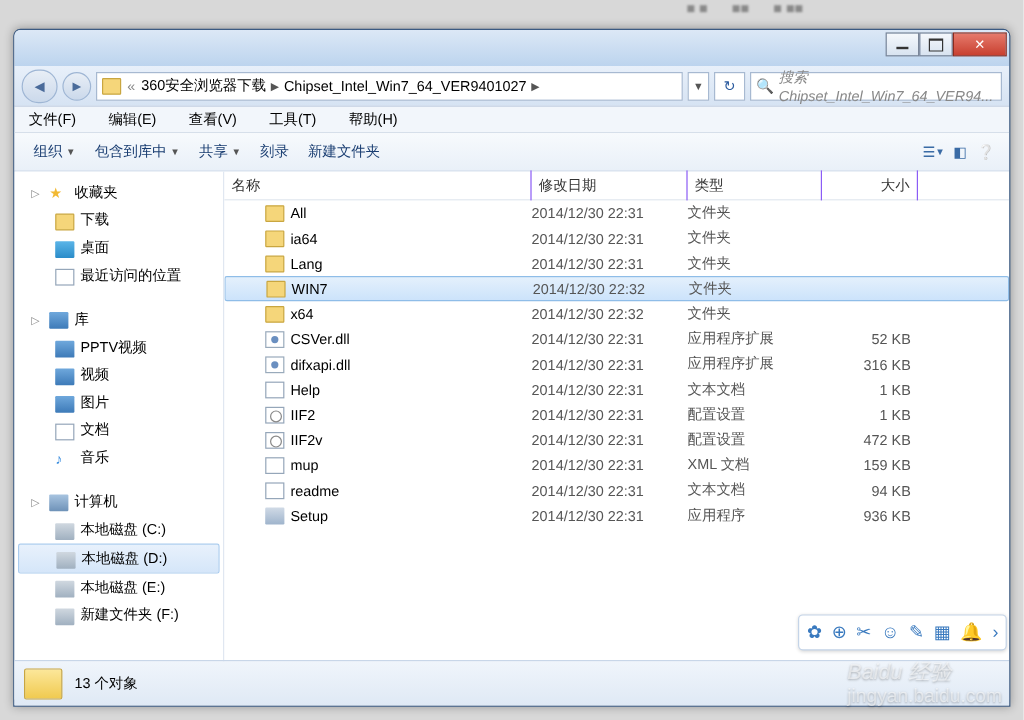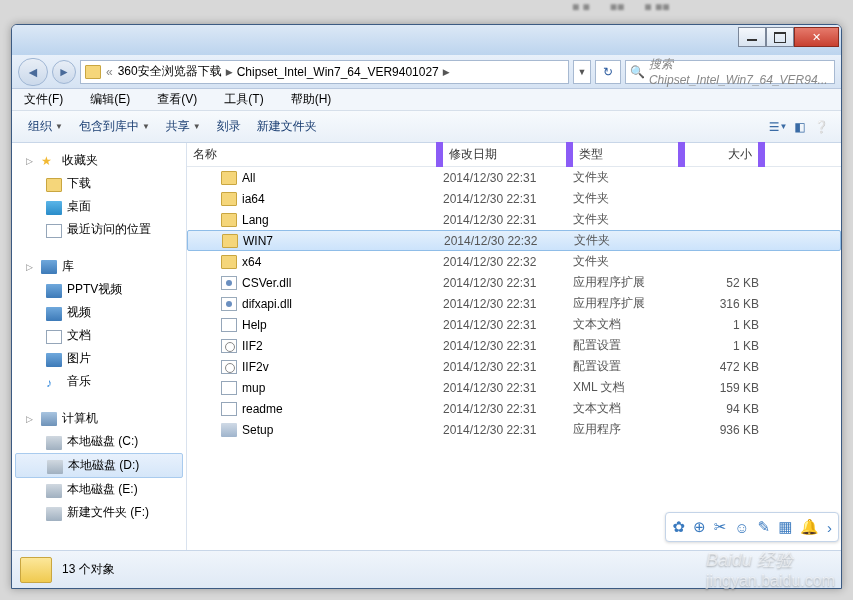--- a/index.html
+++ b/index.html
@@ -47,21 +47,21 @@
 .ic-fold{background:#f5d67a;border:1px solid #c9a640;border-radius:1px;}
 .ic-lib{background:linear-gradient(#6fa8dc,#3d7ab8);border-radius:1px;}
 .ic-comp{background:linear-gradient(#a8c4e0,#6e92b8);border-radius:1px;}
 .ic-drive{background:linear-gradient(#d0d8e0,#a0b0c0);border-radius:1px;}
 .ic-desk{background:linear-gradient(#5bb5e8,#2a8cc9);border-radius:1px;}
 .ic-doc{background:#fff;border:1px solid #95a6b9;}
 .ic-music{color:#3a8dde;}
 
 .filepane{flex:1;background:#fff;display:flex;flex-direction:column;}
 .colhead{display:flex;height:24px;border-bottom:1px solid #e2e8ef;font-size:12px;color:#333;align-items:center;}
-.colhead>div{padding:4px 6px;border-right:7px solid #8b5cf6;}
+.colhead>div{padding:4px 6px;border-right:1px solid #8b5cf6;}
 .c-name{width:256px;}
 .c-date{width:130px;}
 .c-type{width:112px;}
 .c-size{width:80px;text-align:right;}
 .filelist{flex:1;overflow-y:auto;}
 .frow{display:flex;height:21px;align-items:center;font-size:12px;padding-left:6px;}
 .frow.sel{background:linear-gradient(#e4f0fc,#cce3fb);border:1px solid #8fbde8;border-radius:2px;}
 .frow .fname{width:250px;display:flex;align-items:center;gap:5px;padding-left:28px;}
 .frow .fdate{width:130px;color:#555;}
 .frow .ftype{width:112px;color:#555;}
@@ -183,26 +183,26 @@
           </div>
         <div class="sb-item">
             <span class="sb-ic ic-lib"></span>
             <span>PPTV视频</span>
           </div>
         <div class="sb-item">
             <span class="sb-ic ic-lib"></span>
             <span>视频</span>
           </div>
         <div class="sb-item">
+            <span class="sb-ic ic-lib"></span>
+            <span>图片</span>
+          </div>
+        <div class="sb-item">
             <span class="sb-ic ic-doc"></span>
             <span>文档</span>
-          </div>
-        <div class="sb-item">
-            <span class="sb-ic ic-lib"></span>
-            <span>图片</span>
           </div>
         <div class="sb-item">
             <span class="sb-ic ic-music">♪</span>
             <span>音乐</span>
           </div>
       </div>
       <div class="sb-group">
         <div class="sb-head">
             <span class="tri">▷</span>
             <span class="sb-ic ic-comp"></span>

